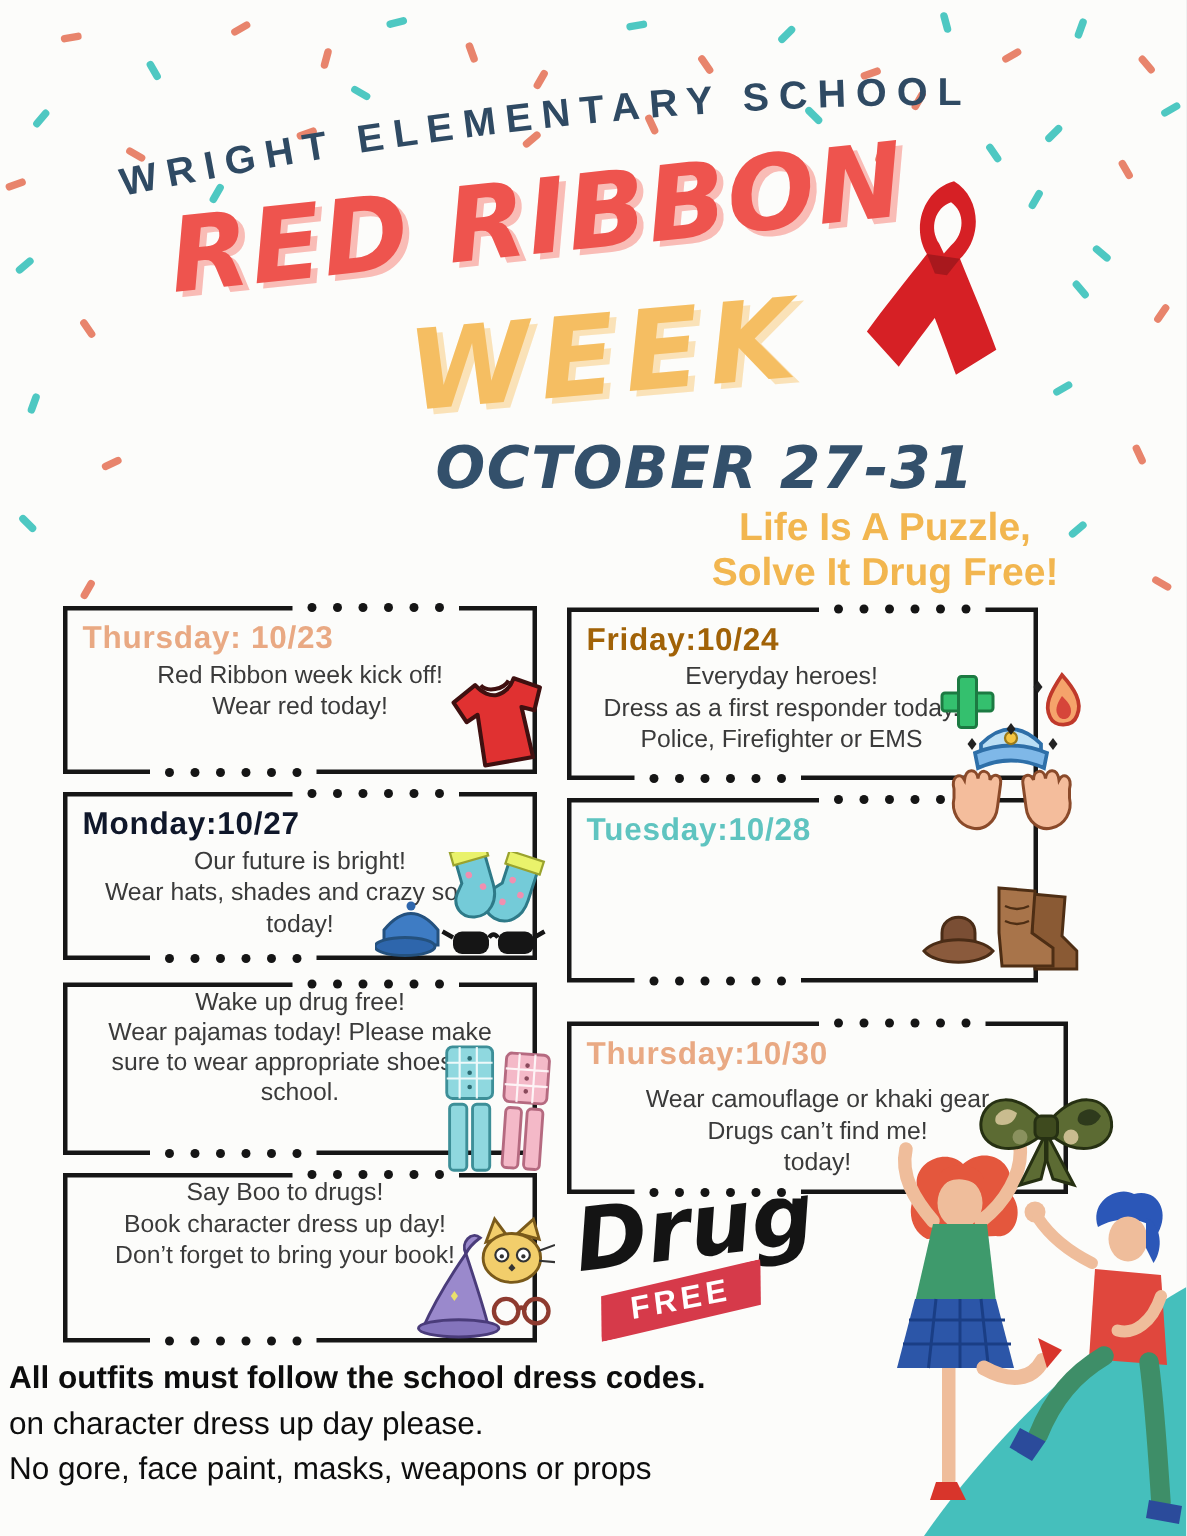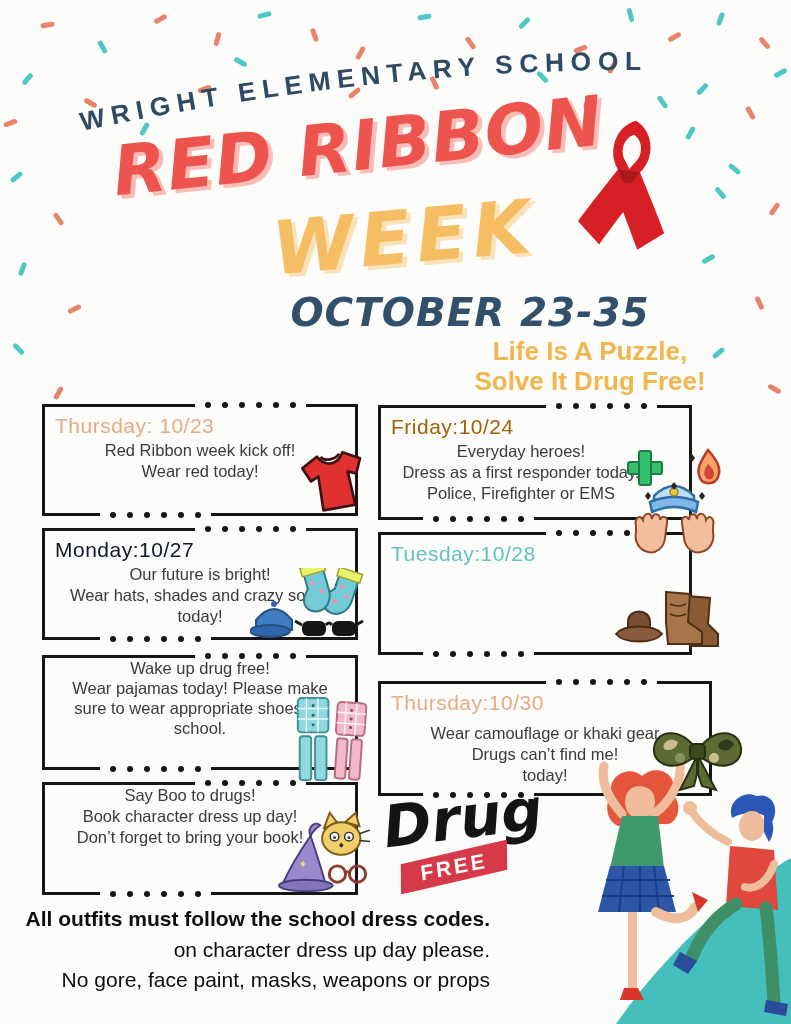--- a/index.html
+++ b/index.html
@@ -21,32 +21,32 @@
         font-family:"DejaVu Sans",sans-serif;font-weight:bold;font-style:italic;
         font-size:39px;letter-spacing:1px;color:#33506B;}
   .tagline{position:absolute;left:390px;top:336px;width:400px;text-align:center;
         font-weight:bold;font-size:26px;line-height:30px;color:#F2B64F;}
   
   .day-box{position:absolute;border:3px solid #161616;background:#FCFCFA;box-sizing:border-box;}
   .dots{position:absolute;display:flex;gap:11px;align-items:center;height:8px;
         padding:0 10px;background:#FCFCFA;z-index:2;}
   .dots-top{top:-6px;} .dots-bottom{bottom:-6px;}
   .dot{width:6px;height:6px;border-radius:50%;background:#151515;}
-  .day-title{font-weight:normal;font-size:21px;letter-spacing:.5px;padding:7px 0 2px 10px;}
+  .day-title{font-weight:bold;font-size:21px;letter-spacing:.5px;padding:7px 0 2px 10px;}
   .day-lines{text-align:center;font-size:16.5px;line-height:21px;color:#3A3A3A;}
   .day-icon{position:absolute;z-index:3;}
   
   .drug-word{position:absolute;left:383px;top:784px;font-family:"DejaVu Sans",sans-serif;
         font-weight:bold;font-style:italic;font-size:58px;color:#141414;transform:rotate(-7deg);}
   .free-banner{position:absolute;left:398px;top:850px;width:112px;height:34px;background:#D63A4A;
         transform:rotate(-11deg) skewX(-4deg);display:flex;align-items:center;justify-content:center;
         clip-path:polygon(3% 12%,100% 0%,97% 88%,0% 100%);}
   .free-banner span{color:#fff;font-weight:bold;font-size:21px;letter-spacing:3px;}
   
-  .footer{position:absolute;left:6px;top:904px;width:484px;text-align:right;
+  .footer{position:absolute;left:6px;top:904px;width:484px;text-align:left;
         font-size:21px;line-height:30.5px;color:#0D0D0D;}
   .footer .f1{font-weight:bold;}
   .dancers{position:absolute;left:540px;top:760px;width:251px;height:264px;}
 </style>
 </head>
 <body>
 
 <div class="page">
 
   <div>
@@ -105,21 +105,21 @@
 
   <div class="title-red">RED RIBBON</div>
   <div class="title-yellow">WEEK</div>
 
   <svg class="ribbon-svg" viewBox="0 0 110 150">
     <path fill="#D62025" d="M55 4 C36 12 31 38 44 54 C33 73 21 93 12 110 L36 130 C45 113 55 95 55 95 C55 95 65 113 74 130 L98 110 C89 93 77 73 66 54 C79 38 74 12 55 4 Z"></path>
     <path fill="#A8181D" d="M44 54 L66 54 L59 66 L51 66 Z"></path>
     <path fill="#FCFCFA" d="M55 18 C45 23 43 37 51 46 L55 52 L59 46 C67 37 65 23 55 18 Z"></path>
   </svg>
 
-  <div class="date-range">OCTOBER 23-35</div>
+  <div class="date-range">OCTOBER 27-31</div>
   <div class="tagline">
     <div>Life Is A Puzzle,</div>
     <div>Solve It Drug Free!</div>
   </div>
 
   <div class="day-box" style="left:42px;top:404px;width:316px;height:112px;">
     <div class="dots dots-top" style="left:150px">
         <span class="dot"></span>
         <span class="dot"></span>
         <span class="dot"></span>

